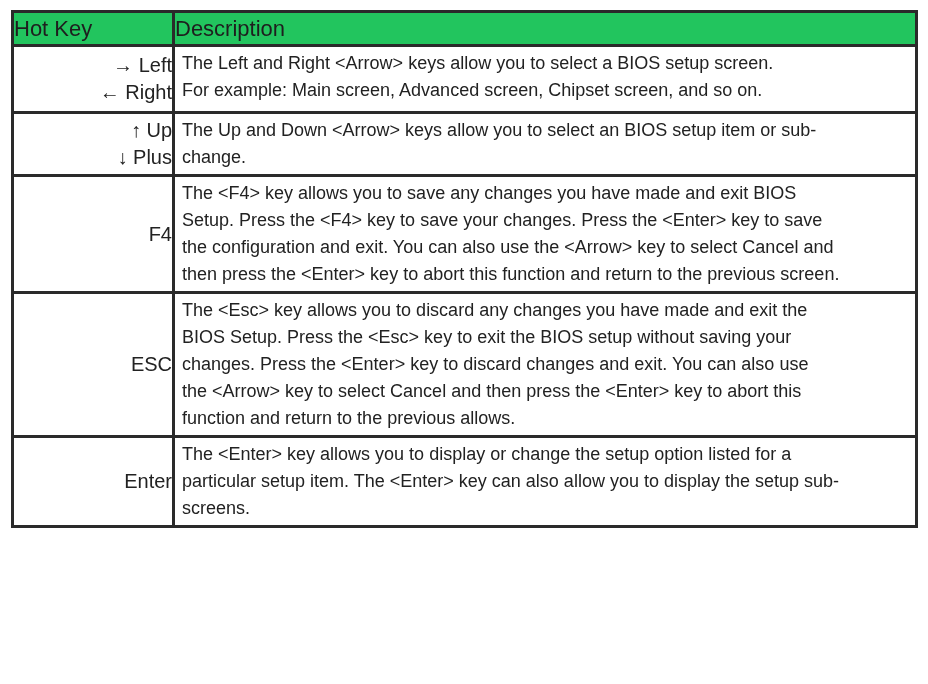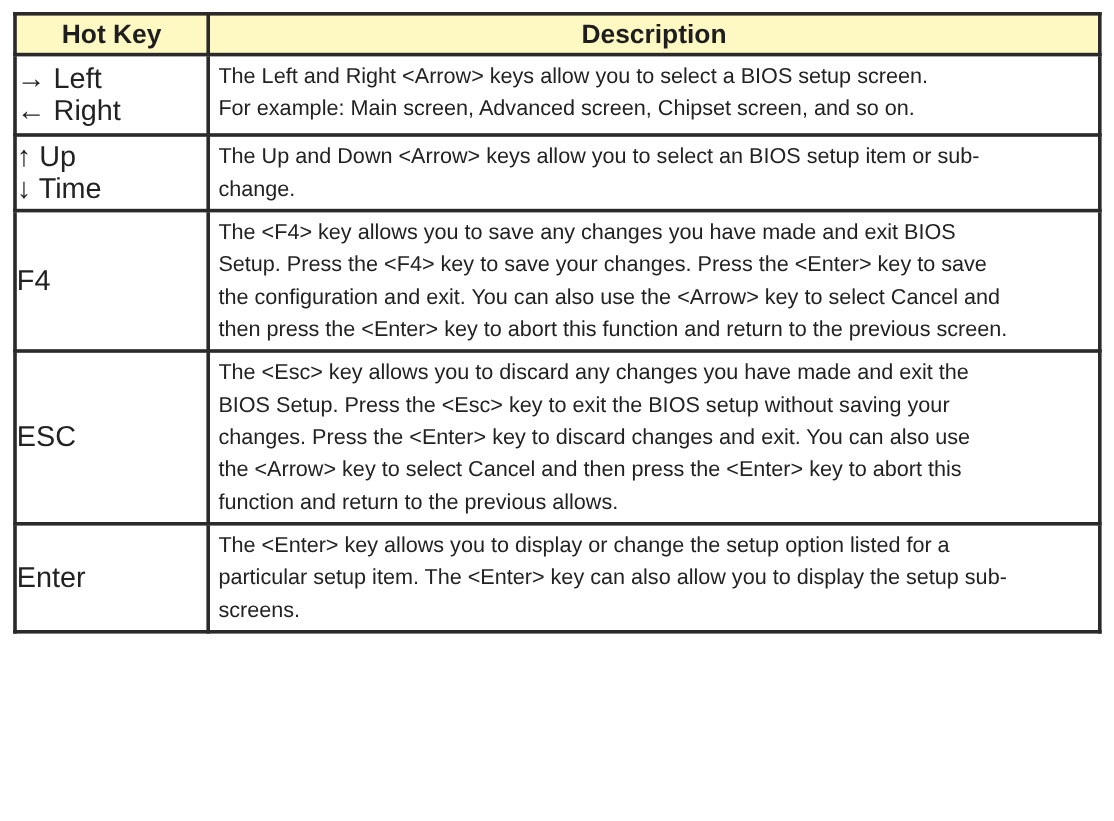--- a/index.html
+++ b/index.html
@@ -1,23 +1,23 @@
 <!DOCTYPE html>
 <html><head>
 <meta charset="utf-8">
 <style>
   html, body { margin: 0; padding: 0; background: #ffffff; }
   body { width: 928px; height: 684px; position: relative; overflow: hidden;
          font-family: "Liberation Sans", sans-serif; color: #222222; }
   table.hk { position: absolute; left: 11px; top: 10px; width: 907px;
              border-collapse: collapse; table-layout: fixed; }
   table.hk td, table.hk th { border: 3px solid #2a2a2a; padding: 0; }
-  table.hk th { background: #fef9c3; font-weight: bold; font-size: 22px;
-                height: 31px; text-align: center; vertical-align: middle; color: #1e1e1e; }
-  td.key { text-align: left; vertical-align: middle; font-size: 24px; line-height: 27px; margin-left: 40px; }
+  table.hk th { background: #22c55e; font-weight: normal; font-size: 22px;
+                height: 31px; text-align: left; vertical-align: middle; color: #1e1e1e; }
+  td.key { text-align: right; vertical-align: middle; font-size: 20px; line-height: 27px; margin-left: 40px; }
   td.desc { font-size: 18px; line-height: 27px; padding: 3px 8px 3px 7px !important;
             vertical-align: top; }
   .line { display: block; white-space: nowrap; }
   col.c1 { width: 161px; }
 </style>
 </head>
 <body>
 
 <table class="hk">
   <colgroup>
@@ -37,21 +37,21 @@
         <span class="line">← Right</span>
       </td>
       <td class="desc">
         <span class="line">The Left and Right &lt;Arrow&gt; keys allow you to select a BIOS setup screen.</span>
         <span class="line">For example: Main screen, Advanced screen, Chipset screen, and so on.</span>
       </td>
     </tr>
     <tr style="height:60px">
       <td class="key">
         <span class="line">↑ Up</span>
-        <span class="line">↓ Time</span>
+        <span class="line">↓ Plus</span>
       </td>
       <td class="desc">
         <span class="line">The Up and Down &lt;Arrow&gt; keys allow you to select an BIOS setup item or sub-</span>
         <span class="line">change.</span>
       </td>
     </tr>
     <tr style="height:117px">
       <td class="key">
         <span class="line">F4</span>
       </td>

